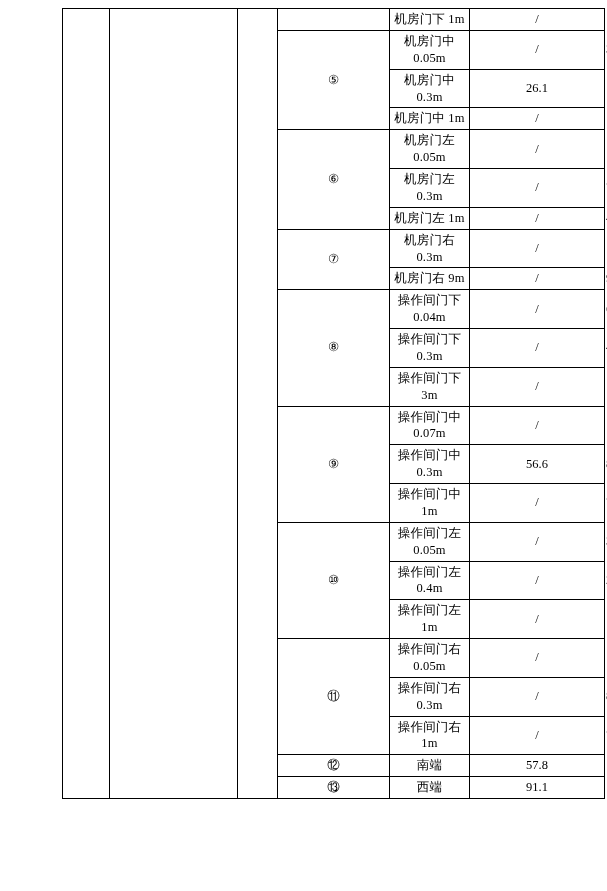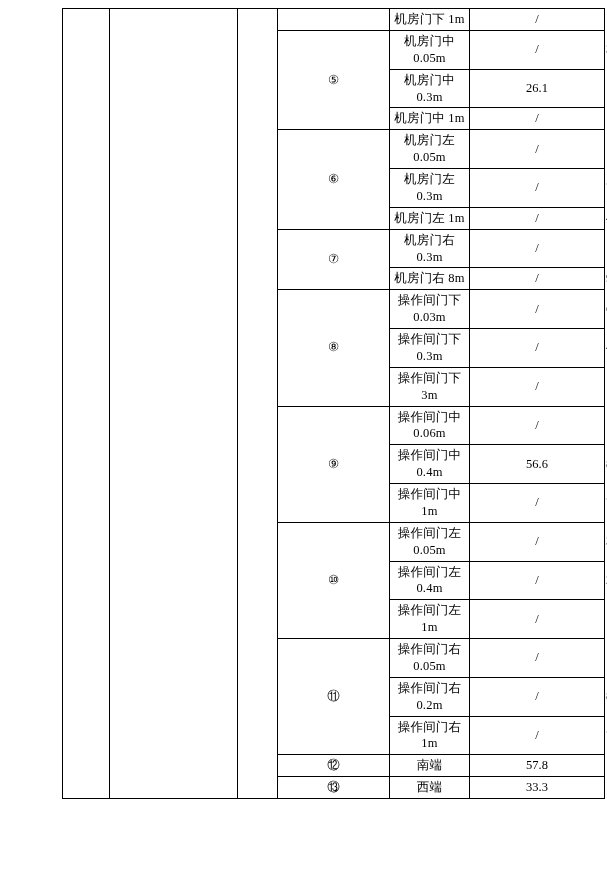--- a/index.html
+++ b/index.html
@@ -116,50 +116,50 @@
         <td class="val-cell">424</td>
       </tr>
 
       <tr>
         <td class="num-cell" rowspan="2">⑦</td>
           <td class="pos-cell">机房门右 0.3m</td>
         <td class="val-cell">/</td>
         <td class="val-cell">111</td>
       </tr>
       <tr>
-        <td class="pos-cell">机房门右 8m</td>
+        <td class="pos-cell">机房门右 9m</td>
         <td class="val-cell">/</td>
         <td class="val-cell">96.5</td>
       </tr>
 
       <tr>
         <td class="num-cell" rowspan="3">⑧</td>
-          <td class="pos-cell">操作间门下 0.03m</td>
+          <td class="pos-cell">操作间门下 0.04m</td>
         <td class="val-cell">/</td>
         <td class="val-cell">649</td>
       </tr>
       <tr>
         <td class="pos-cell">操作间门下 0.3m</td>
         <td class="val-cell">/</td>
         <td class="val-cell">496</td>
       </tr>
       <tr>
         <td class="pos-cell">操作间门下 3m</td>
         <td class="val-cell">/</td>
         <td class="val-cell">191</td>
       </tr>
 
       <tr>
         <td class="num-cell" rowspan="3">⑨</td>
-          <td class="pos-cell">操作间门中 0.06m</td>
+          <td class="pos-cell">操作间门中 0.07m</td>
         <td class="val-cell">/</td>
         <td class="val-cell">125</td>
       </tr>
       <tr>
-        <td class="pos-cell">操作间门中 0.4m</td>
+        <td class="pos-cell">操作间门中 0.3m</td>
         <td class="val-cell">56.6</td>
         <td class="val-cell">81.2</td>
       </tr>
       <tr>
         <td class="pos-cell">操作间门中 1m</td>
         <td class="val-cell">/</td>
         <td class="val-cell">75.3</td>
       </tr>
 
       <tr>
@@ -179,41 +179,41 @@
         <td class="val-cell">103</td>
       </tr>
 
       <tr>
         <td class="num-cell" rowspan="3">⑪</td>
           <td class="pos-cell">操作间门右 0.05m</td>
         <td class="val-cell">/</td>
         <td class="val-cell">144</td>
       </tr>
       <tr>
-        <td class="pos-cell">操作间门右 0.2m</td>
+        <td class="pos-cell">操作间门右 0.3m</td>
         <td class="val-cell">/</td>
         <td class="val-cell">86.3</td>
       </tr>
       <tr>
         <td class="pos-cell">操作间门右 1m</td>
         <td class="val-cell">/</td>
         <td class="val-cell">73.6</td>
       </tr>
 
       <tr>
         <td class="num-cell" rowspan="1">⑫</td>
           <td class="pos-cell">南端</td>
         <td class="val-cell">57.8</td>
         <td class="val-cell">190</td>
       </tr>
 
       <tr>
         <td class="num-cell" rowspan="1">⑬</td>
           <td class="pos-cell">西端</td>
-        <td class="val-cell">33.3</td>
+        <td class="val-cell">91.1</td>
         <td class="val-cell">126</td>
       </tr>
 
     </tbody>
   </table>
 
   <div style="position:absolute; left:0; top:0; width:607px; height:891px; pointer-events:none;">
     <table style="border-collapse:collapse; table-layout:fixed; width:542px; margin-left:62px; margin-top:8px;">
       <colgroup>
         <col style="width:47px">

